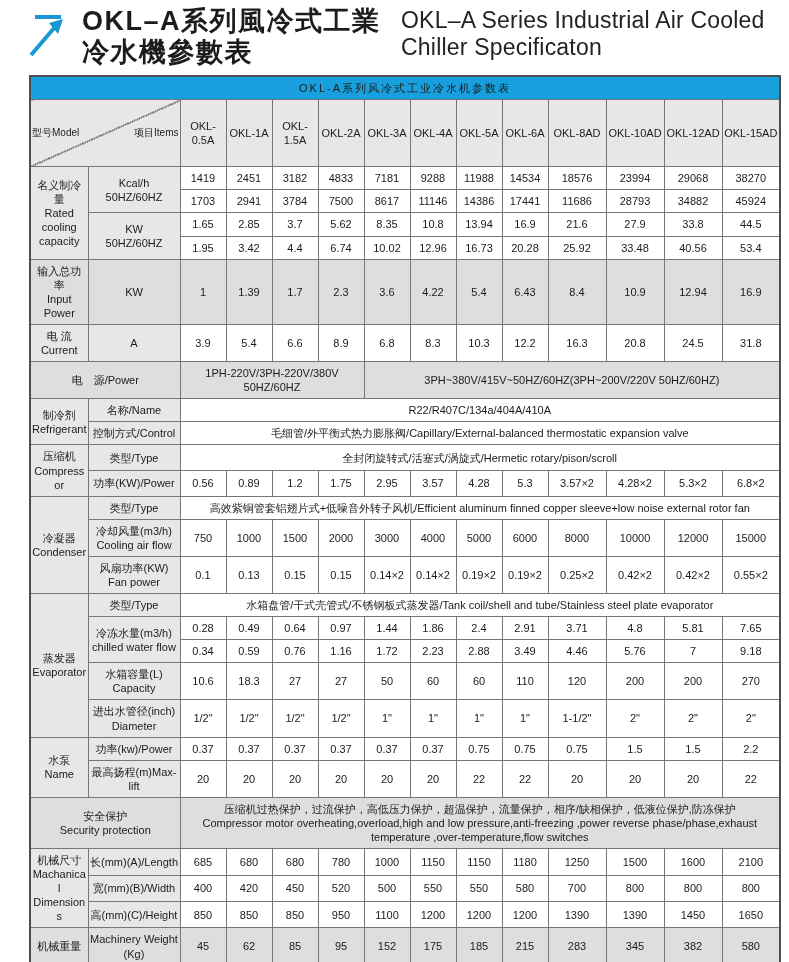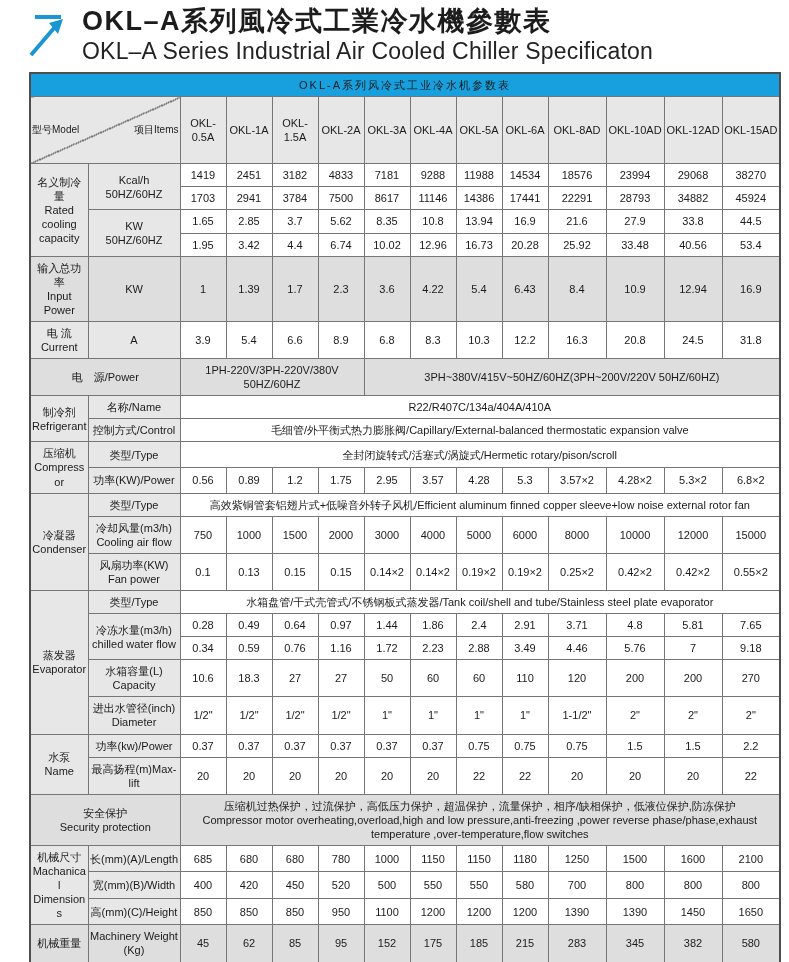--- a/index.html
+++ b/index.html
@@ -4,21 +4,21 @@
 <style>
   html,body{margin:0;padding:0;}
   body{
     width:789px;min-height:962px;background:#ffffff;color:#222;
     font-family:"Liberation Sans","DejaVu Sans",sans-serif;
     -webkit-font-smoothing:antialiased;
   }
   
   .page-header{display:flex;align-items:flex-start;gap:12px;padding:6px 0 0 26px;}
   .logo{flex:0 0 auto;margin-top:4px;}
-  .titles{display:flex;flex-direction:column;}
+  .titles{display:flex;flex-direction:row;}
   .title-zh{font-size:27px;font-weight:600;letter-spacing:1.5px;color:#1c1c1c;line-height:1.15;}
   .title-en{font-size:23px;font-weight:400;color:#232323;margin-top:1px;letter-spacing:0.2px;}
   
   table.spec{
     border-collapse:collapse;table-layout:fixed;width:750px;margin:7px 8px 0 29px;
     border:2px solid #4e4e4e;
   }
   table.spec td{
     border:1px solid #767676;text-align:center;vertical-align:middle;
     font-size:11px;color:#1b1b1b;padding:4px 1px;line-height:1.28;
@@ -125,21 +125,21 @@
       </tr>
       <tr>
         <td>1703</td>
         <td>2941</td>
         <td>3784</td>
         <td>7500</td>
         <td>8617</td>
         <td>11146</td>
         <td>14386</td>
         <td>17441</td>
-        <td>22291</td>
+        <td>11686</td>
         <td>28793</td>
         <td>34882</td>
         <td>45924</td>
       </tr>
       <tr>
         <td rowspan="2" class="lbl">KW
 50HZ/60HZ</td>
         <td>1.65</td>
         <td>2.85</td>
         <td>3.7</td>

